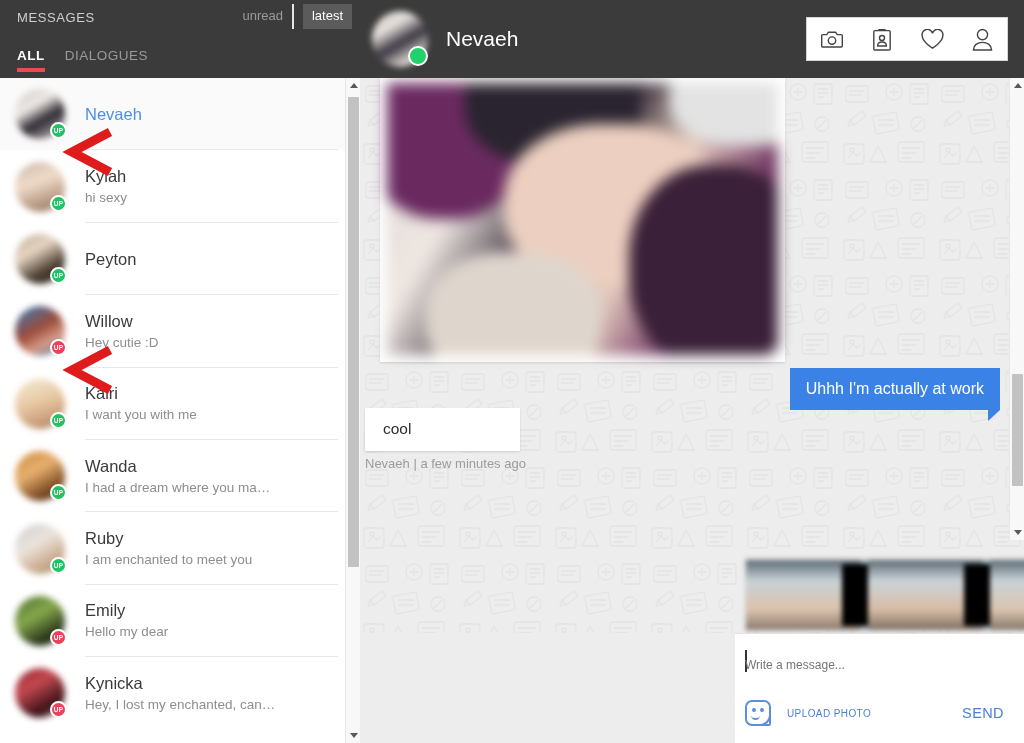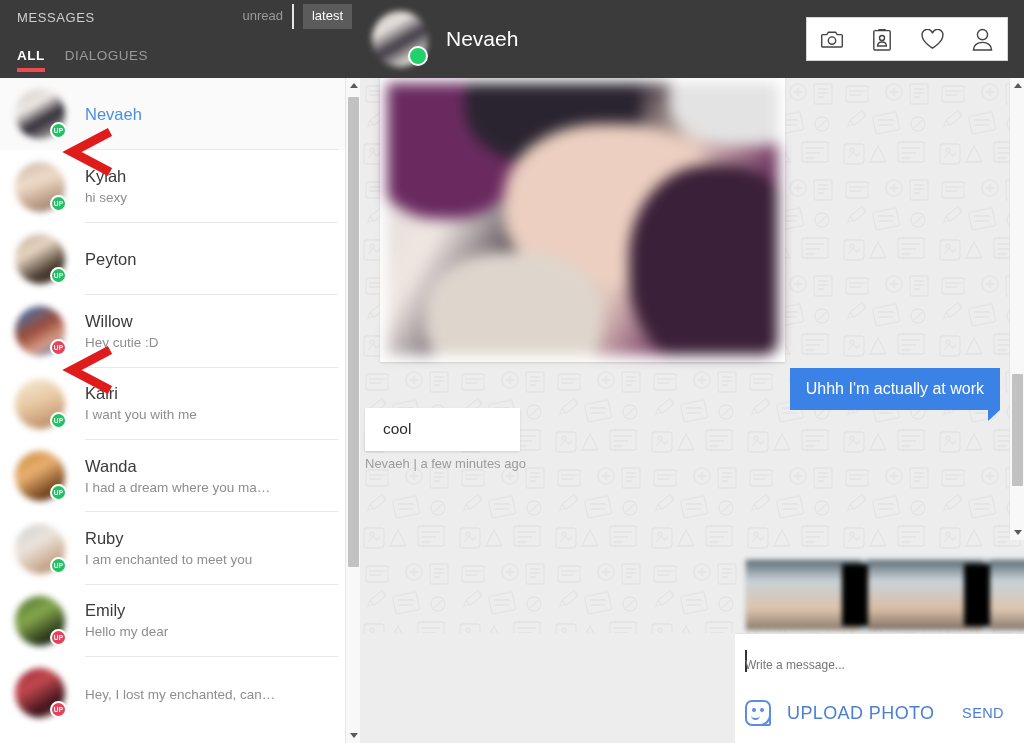--- a/index.html
+++ b/index.html
@@ -156,21 +156,21 @@
   .upload-icon .eye.r { left: 13px; }
   .upload-icon .mouth {
     position: absolute; left: 4px; top: 11px; width: 9px; height: 7px;
     border-bottom: 2px solid #5a8fe0; border-radius: 0 0 9px 9px;
   }
   .upload-icon .leaf {
     position: absolute; right: -2px; bottom: -2px; width: 13px; height: 13px;
     border-right: 2px solid #5a8fe0; border-bottom: 2px solid #5a8fe0;
     border-radius: 0 0 11px 0; transform: rotate(0deg);
   }
-  .upload-label { font-size: 18px; color: #4a7fd4; letter-spacing: .4px; }
+  .upload-label { font-size: 10px; color: #4a7fd4; letter-spacing: .4px; }
   .send-label { margin-left: auto; font-size: 14.5px; color: #4a7fd4; letter-spacing: .4px; }
 
   
   .arrow { position: absolute; z-index: 30; }
   .arrow svg { display: block; }
 </style>
 </head>
 <body>
 
 <div class="app">
@@ -270,20 +270,21 @@
             <div class="conv-name">Emily</div>
             <div class="conv-msg">Hello my dear</div>
           </div>
         </div>
         <div class="conv">
           <div class="av-wrap">
             <div class="avatar" style="background: linear-gradient(150deg, rgb(142, 34, 48) 0%, rgb(196, 74, 80) 35%, rgb(58, 16, 24) 75%, rgb(216, 182, 160) 100%);"></div>
             <div class="badge" style="background: rgb(232, 65, 90);">UP</div>
           </div>
           <div class="conv-text">
+            <div class="conv-name">Kynicka</div>
             <div class="conv-msg">Hey, I lost my enchanted, can…</div>
           </div>
         </div>
       </div>
 
     <div class="scrollbar" style="top:78px; right:0; height:665px;">
       <div class="sb-arrow" style="top:0;">
           <div class="tri up"></div>
         </div>
       <div class="thumb" style="top:19px; height:470px;"></div>

